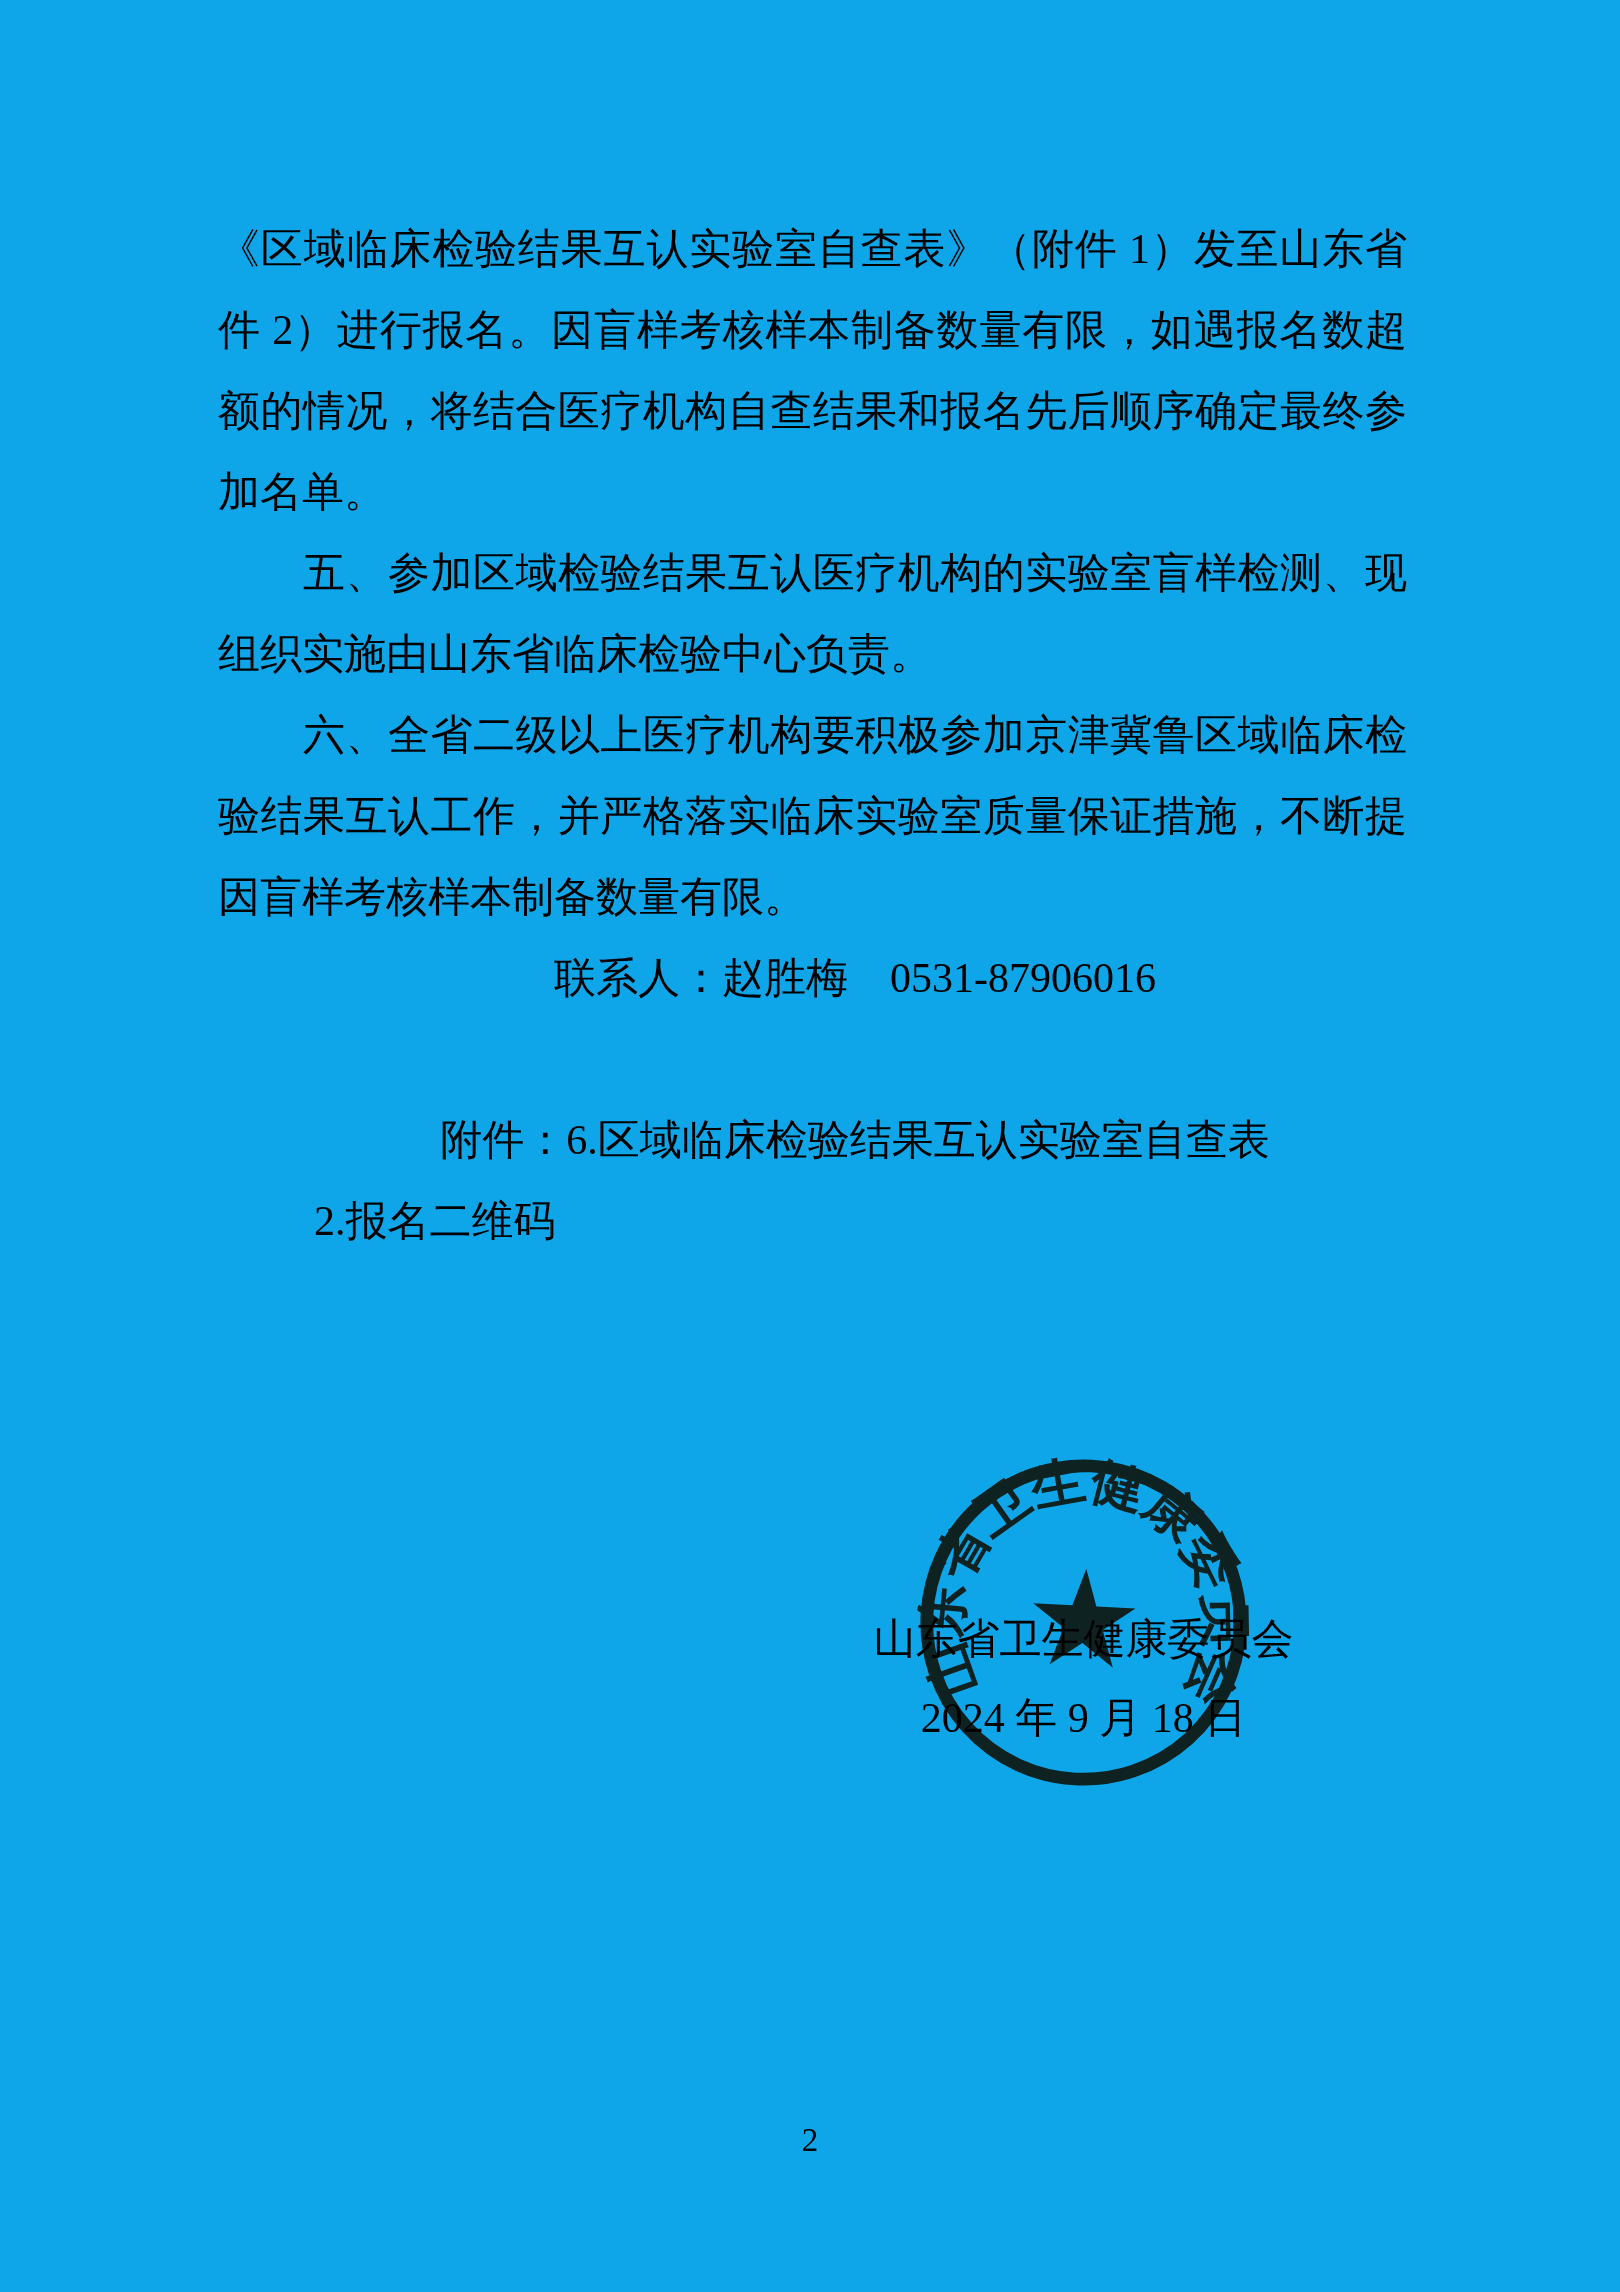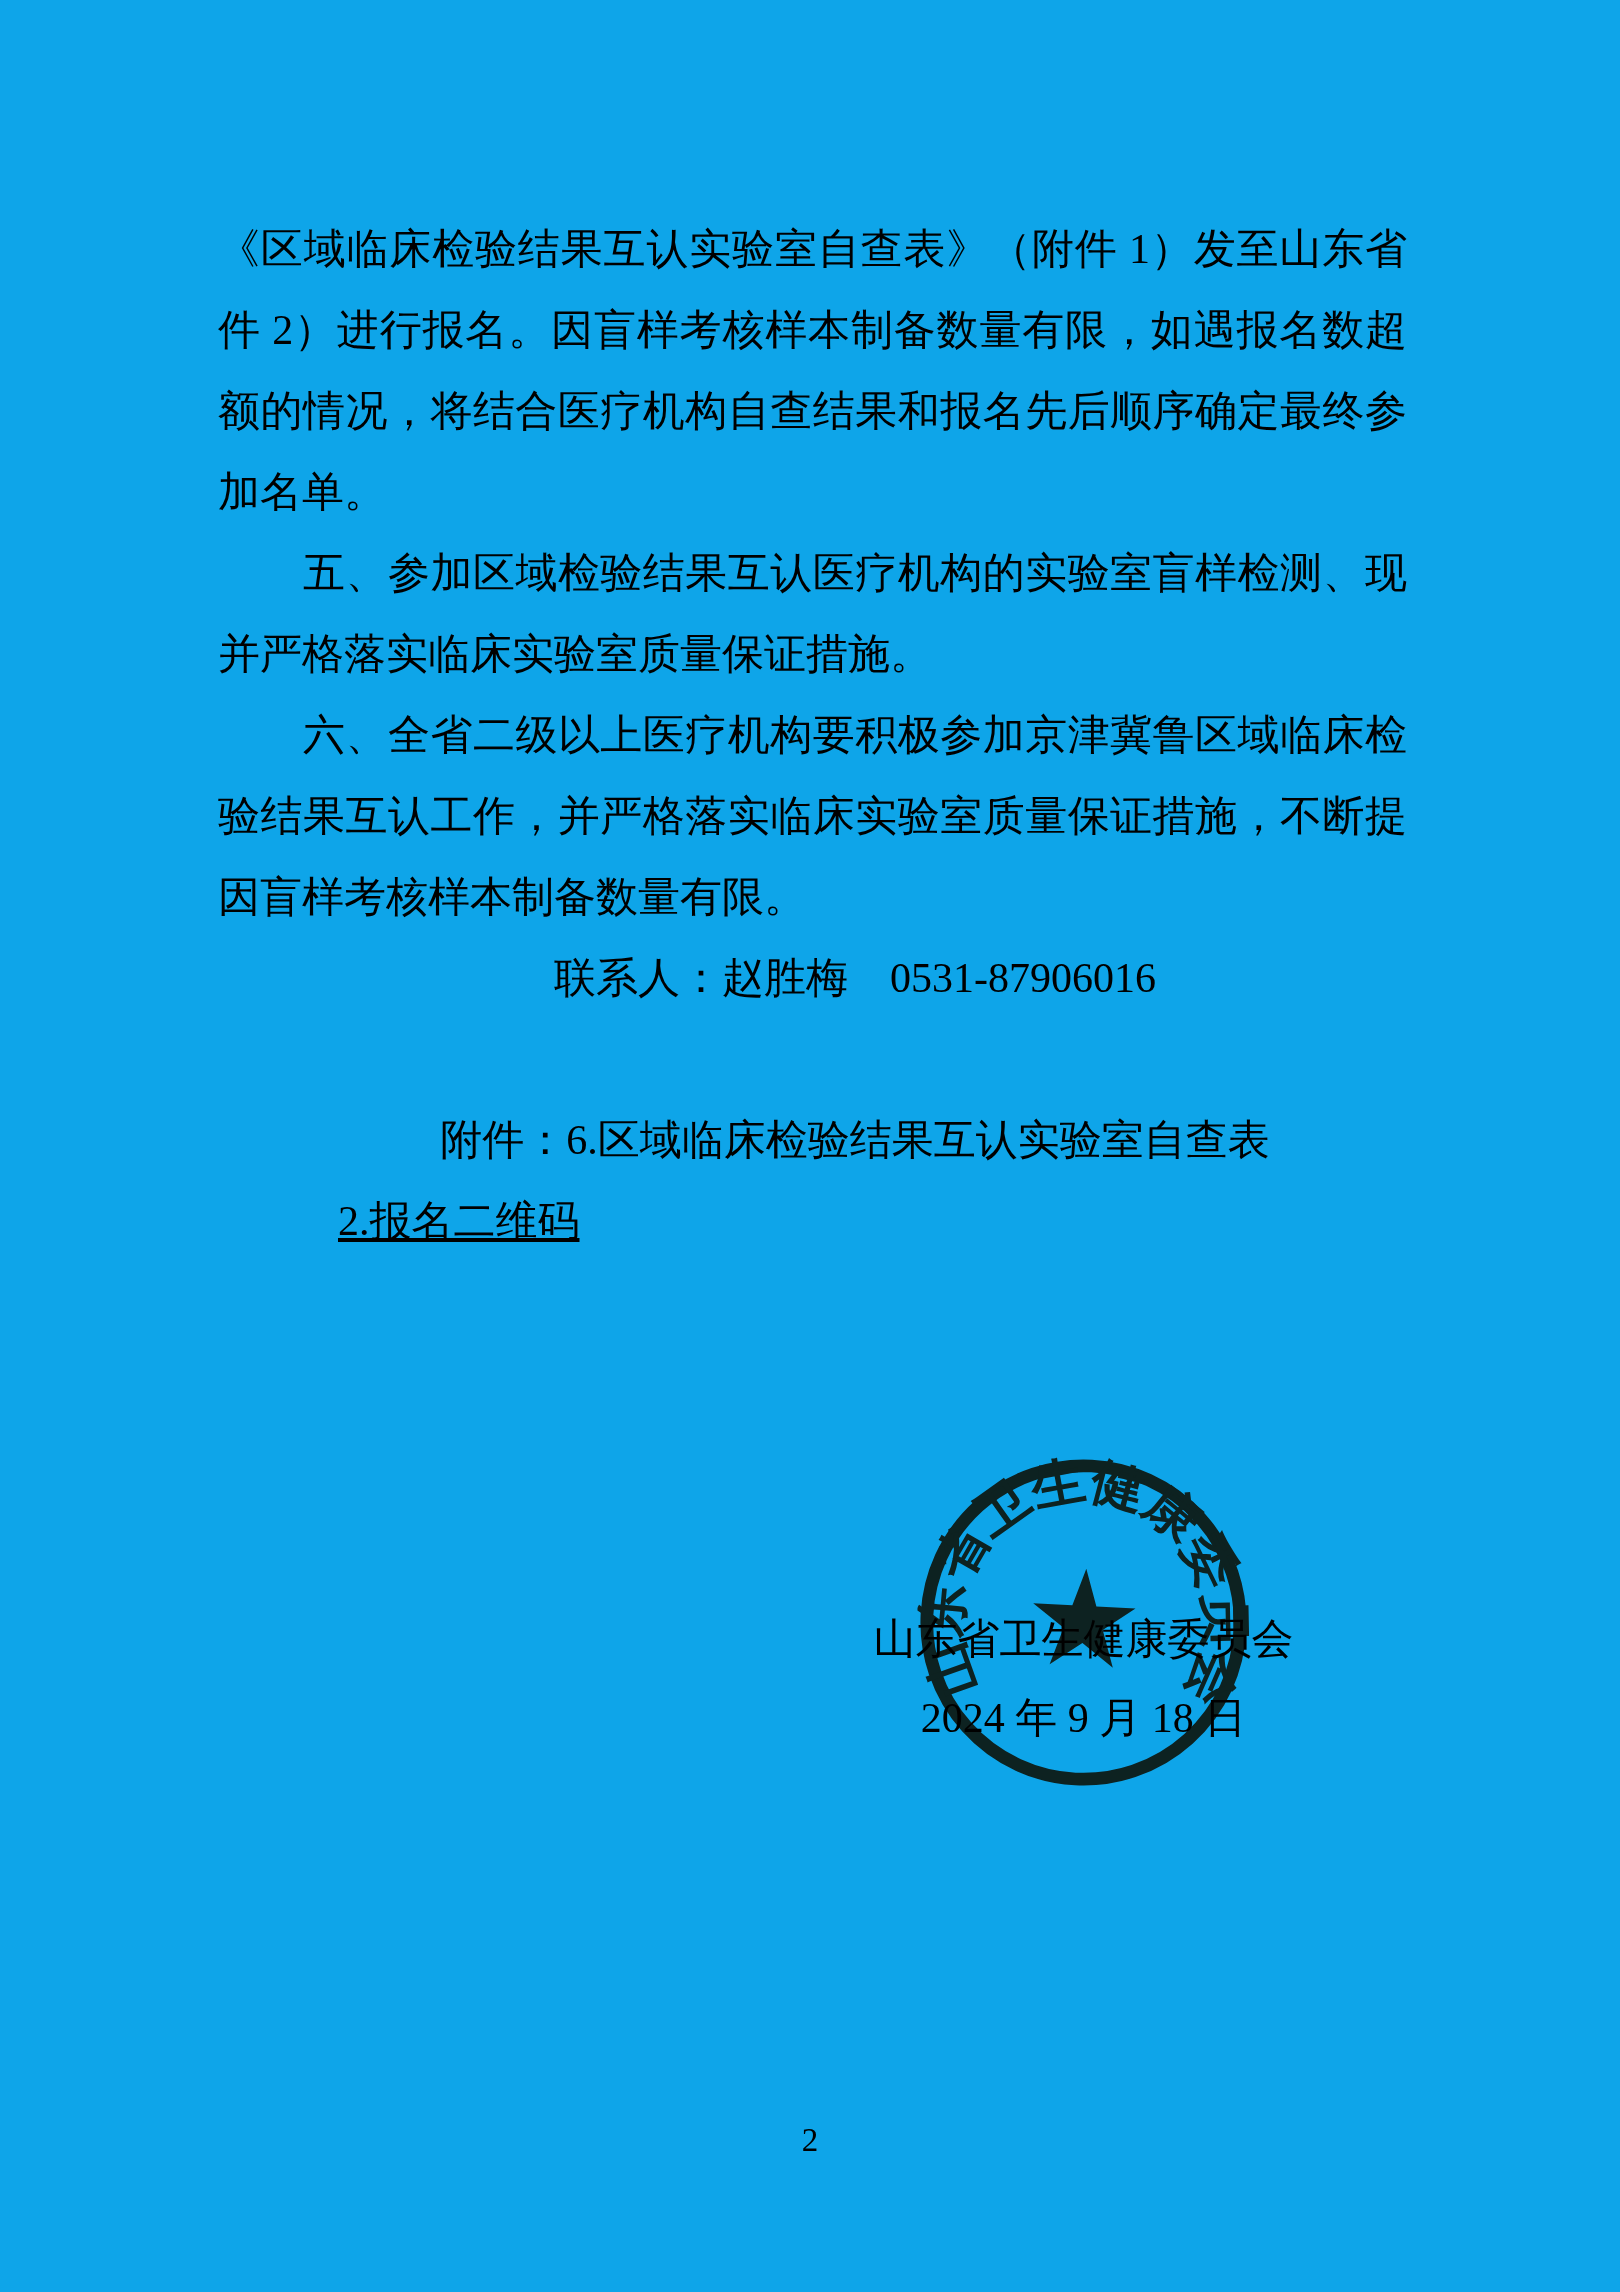--- a/index.html
+++ b/index.html
@@ -17,21 +17,21 @@
     left:218px; top:209px;
     width:1189px;
     font-size:42px;
     line-height:81px;
   }
   .line { min-height:81px; }
   .jf  { text-align:justify; text-align-last:justify; }
   .ind { text-indent:85px;text-align:center; }
   .nw  { white-space:nowrap; letter-spacing:-0.5px; }
   .blank { height:81px; }
-  .att2 { margin-left:120px;text-decoration:underline; }
+  .att2 { margin-left:96px; }
   .sig-block {
     position:absolute;
     left:763px; width:641px;
     text-align:center;
     font-size:42px; line-height:45px;
     z-index:2;
   }
   #sig-org  { top:1617px; }
   #sig-date { top:1696px; }
   .seal {
@@ -60,21 +60,21 @@
 <body>
 
 <div id="page">
 
   <div class="doc-body">
     <div class="line jf">《区域临床检验结果互认实验室自查表》（附件 1）发至山东省</div>
     <div class="line jf">件 2）进行报名。因盲样考核样本制备数量有限，如遇报名数超</div>
     <div class="line jf">额的情况，将结合医疗机构自查结果和报名先后顺序确定最终参</div>
     <div class="line">加名单。</div>
     <div class="line jf ind">五、参加区域检验结果互认医疗机构的实验室盲样检测、现</div>
-    <div class="line">并严格落实临床实验室质量保证措施。</div>
+    <div class="line">组织实施由山东省临床检验中心负责。</div>
     <div class="line jf ind">六、全省二级以上医疗机构要积极参加京津冀鲁区域临床检</div>
     <div class="line jf">验结果互认工作，并严格落实临床实验室质量保证措施，不断提</div>
     <div class="line">因盲样考核样本制备数量有限。</div>
     <div class="line ind">联系人：赵胜梅　0531-87906016</div>
     <div class="blank"></div>
     <div class="line ind">附件：6.区域临床检验结果互认实验室自查表</div>
     <div class="line att2">2.报名二维码</div>
   </div>
 
   <div class="sig-block" id="sig-org">山东省卫生健康委员会</div>

